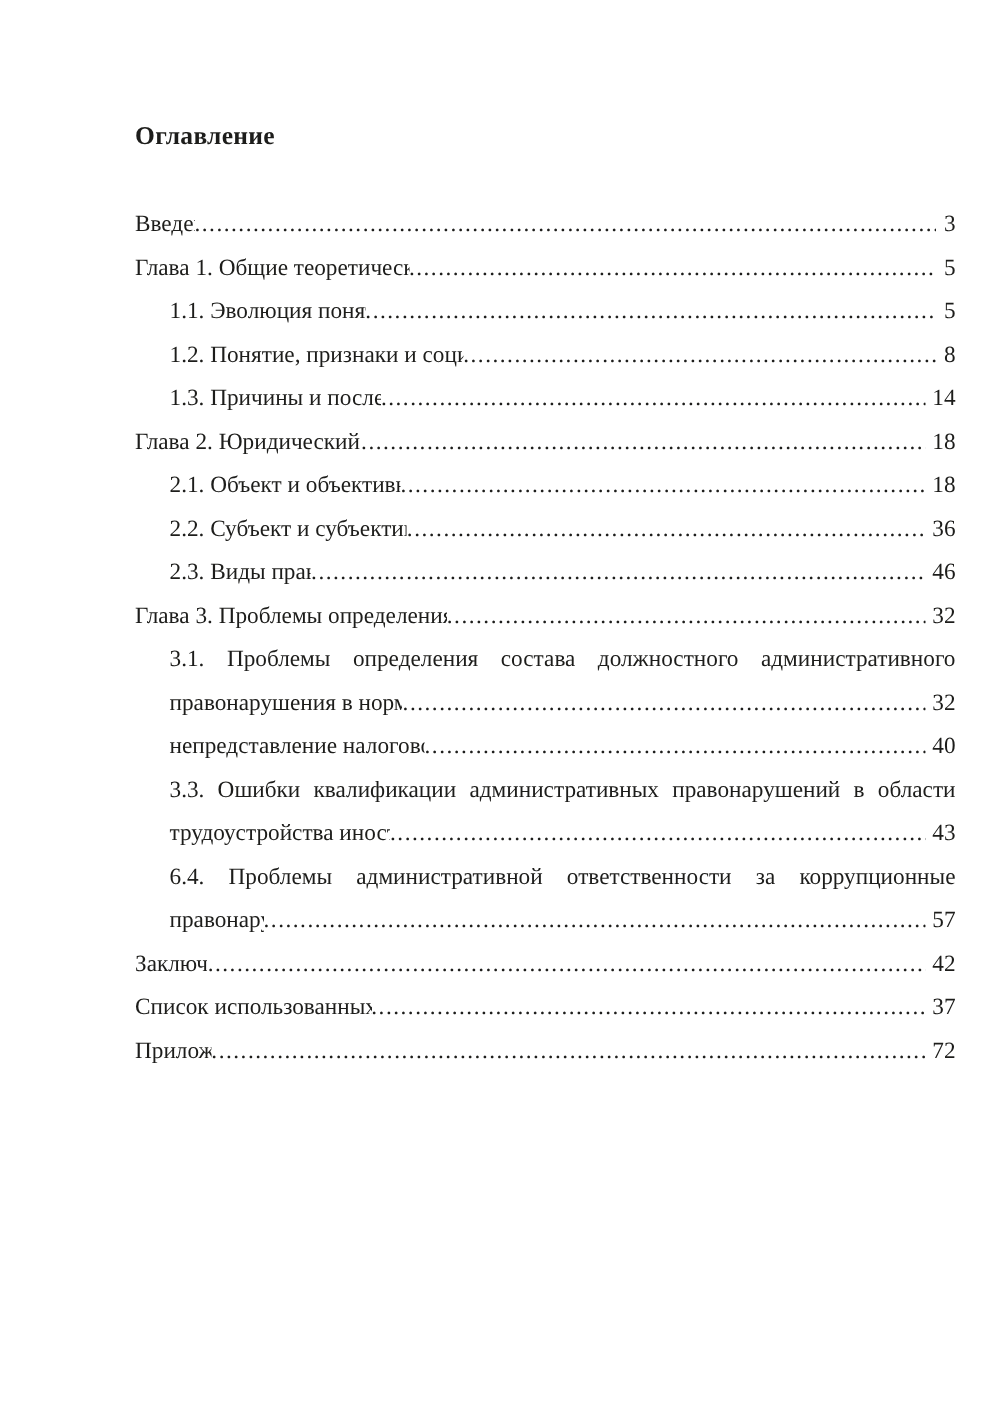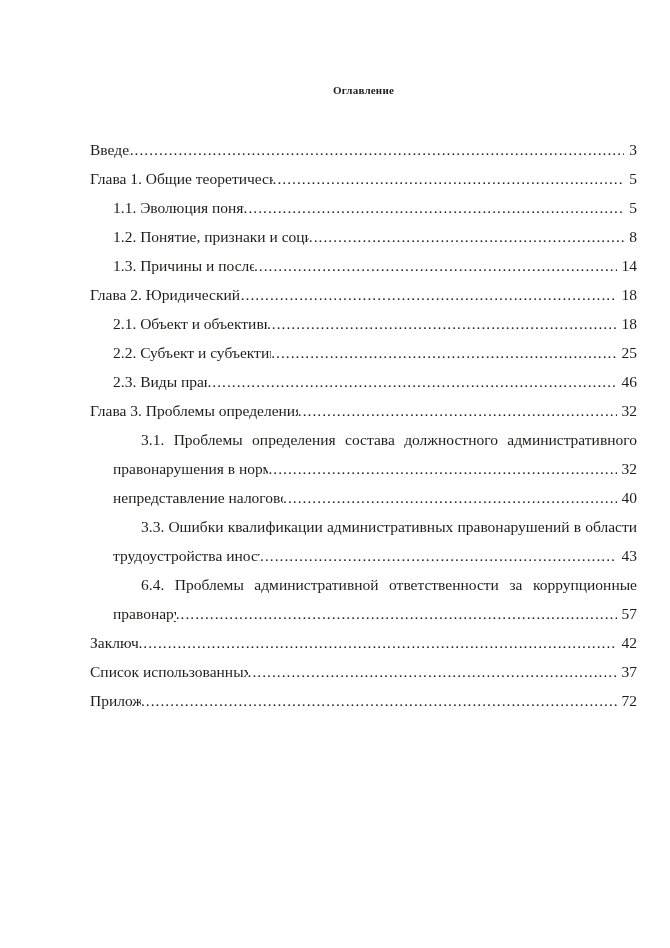--- a/index.html
+++ b/index.html
@@ -11,23 +11,22 @@
     font-family: "Liberation Serif", "DejaVu Serif", serif;
     color: #1d1d1b;
   }
   .page {
     width: 670px;
     height: 948px;
     background: #ffffff;
     padding: 76px 33px 0 90px;
   }
   .doc-title {
-    text-align: center;
     font-weight: 700;
-    font-size: 11px;
+    font-size: 17px;
     line-height: 29px;
     letter-spacing: 0.2px;
   }
   .toc {
     margin-top: 30px;
     font-size: 15.5px;
   }
   .entry { line-height: 29px; }
   .lvl1 { margin-left: 23px; }
   .row { display: flex; align-items: baseline; }
@@ -39,21 +38,20 @@
     white-space: nowrap;
   }
   .leader::after {
     content: "................................................................................................................................................................";
     letter-spacing: 1px;
   }
   .pg { padding-left: 5px; flex: 0 0 auto; }
   .jline {
     text-align: justify;
     text-align-last: justify;
-    margin-left: 28px;
   }
 </style>
 </head>
 <body>
 
 <div class="page">
 
   <div class="doc-title">Оглавление</div>
 
   <div class="toc">
@@ -96,21 +94,21 @@
 
     <div class="entry lvl1 row">
       <span class="t">2.1. Объект и объективная сторона правонарушения</span>
       <span class="leader"></span>
       <span class="pg">18</span>
     </div>
 
     <div class="entry lvl1 row">
       <span class="t">2.2. Субъект и субъективная сторона правонарушений</span>
       <span class="leader"></span>
-      <span class="pg">25</span>
+      <span class="pg">36</span>
     </div>
 
     <div class="entry lvl1 row">
       <span class="t">2.3. Виды правонарушений</span>
       <span class="leader"></span>
       <span class="pg">46</span>
     </div>
 
     <div class="entry lvl0 row">
       <span class="t">Глава 3. Проблемы определения состава правонарушения и пути их решения</span>

